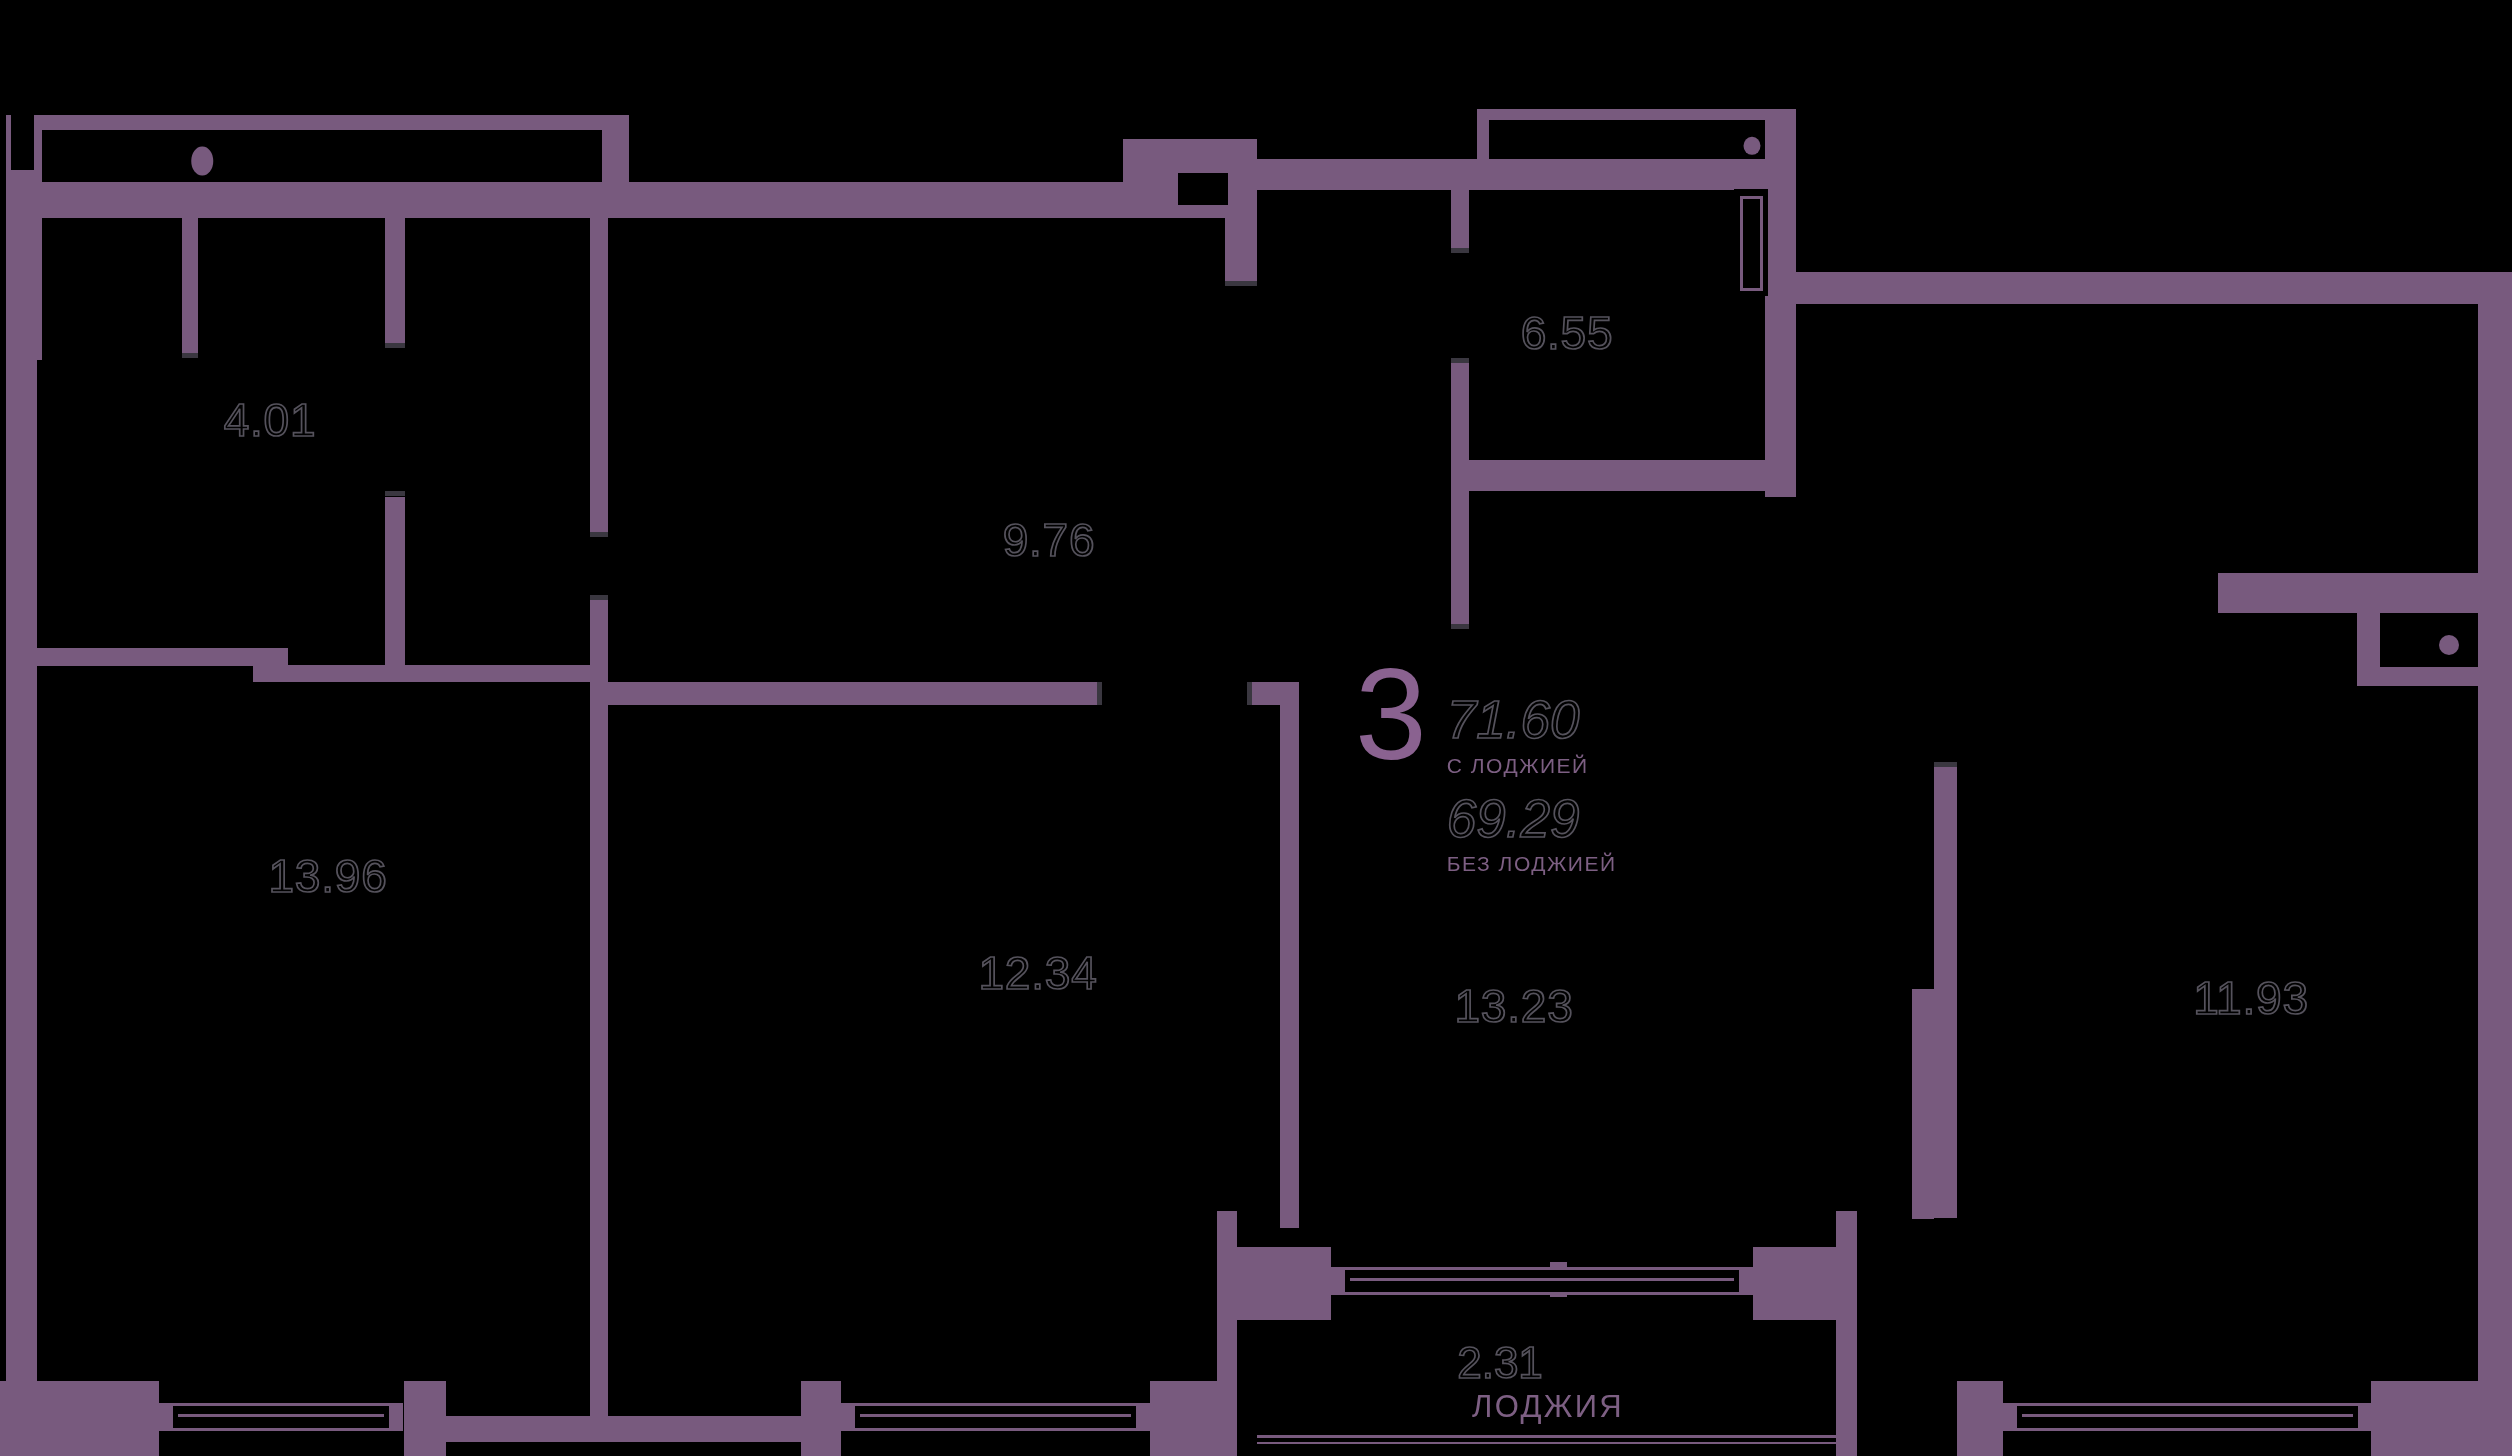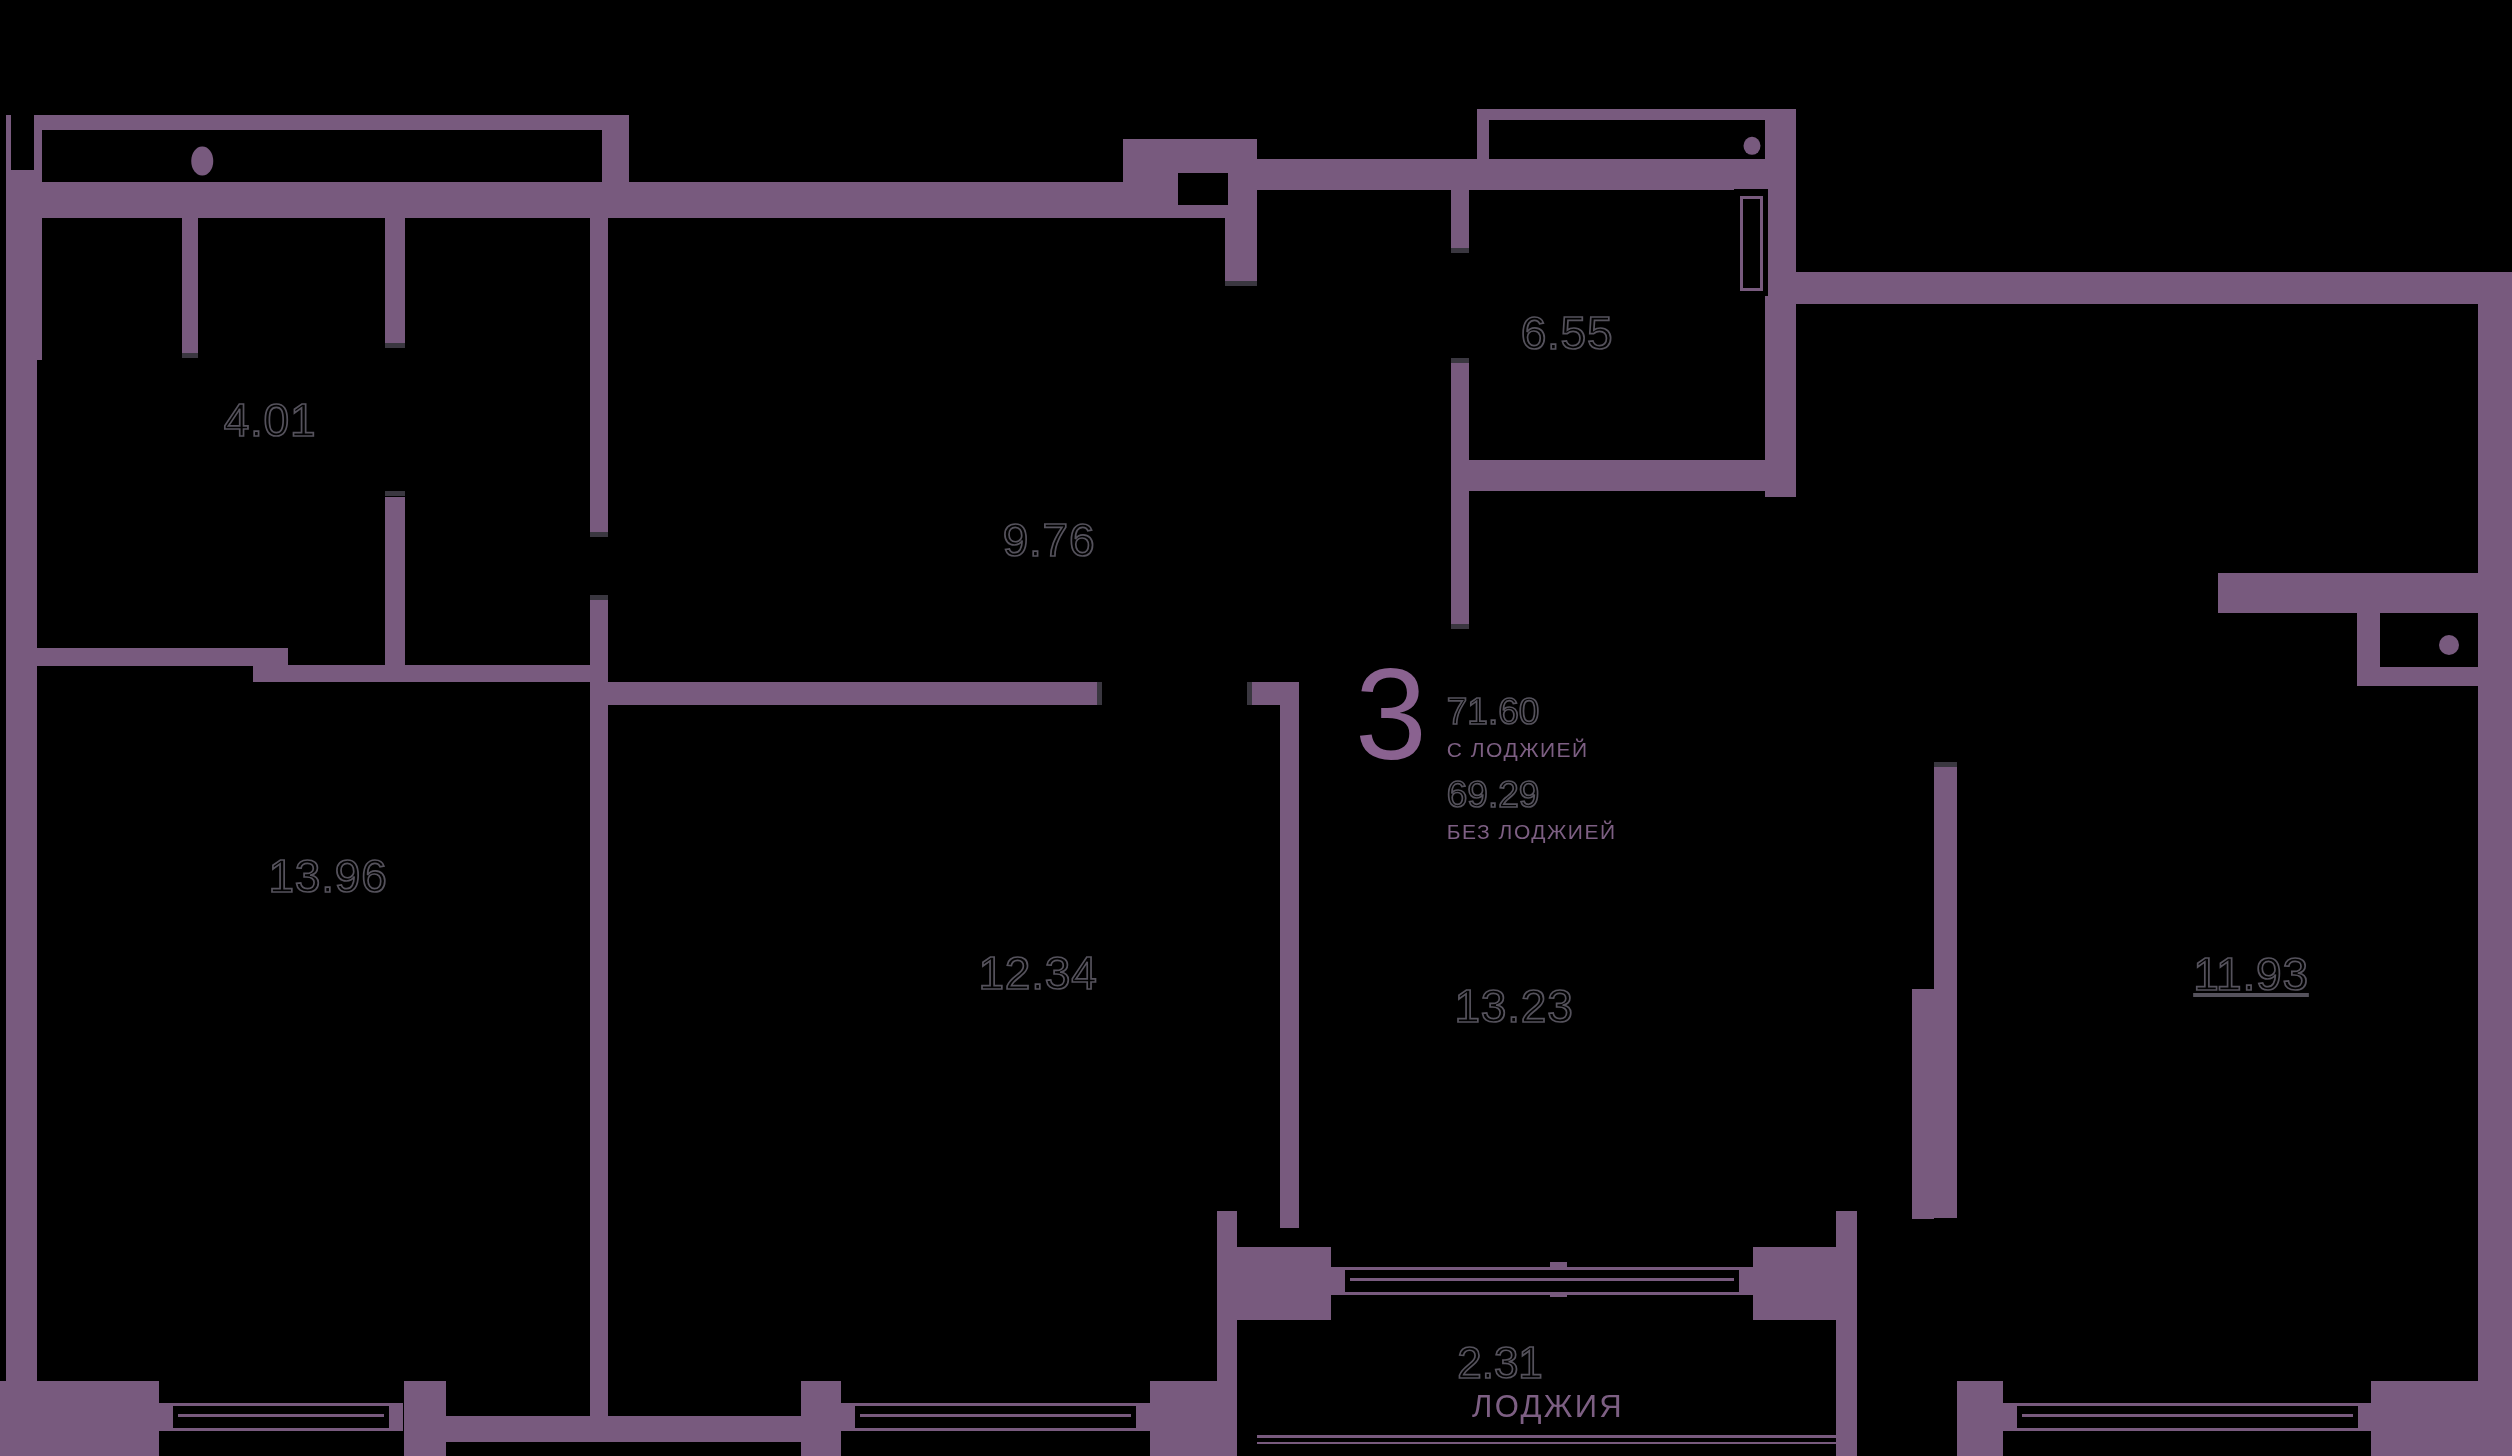--- a/index.html
+++ b/index.html
@@ -19,21 +19,21 @@
   .inset-inner{position:absolute;border:3.1px solid var(--wall);background:#000;box-sizing:border-box;}
   .room-label{position:absolute;transform:translate(-50%,-50%);font-size:46px;
               letter-spacing:0.8px;white-space:nowrap;}
   .hollow{color:transparent;-webkit-text-stroke:1.7px var(--outline);}
   @supports not (-webkit-text-stroke:1px #000){
     .hollow{color:var(--outline);-webkit-text-stroke:0;}
   }
   #info{position:absolute;left:1355px;top:653px;display:flex;gap:20px;}
   .big3{font-size:129px;line-height:.95;color:var(--big3);}
   .info-col{margin-top:40px;display:flex;flex-direction:column;}
-  .info-num{font-size:37px;line-height:1;white-space:nowrap;}
+  .info-num{font-size:53px;line-height:1;white-space:nowrap;font-style:italic;}
   .info-cap{font-size:21px;letter-spacing:1.5px;color:var(--accent);
             margin:7.7px 0 14px;white-space:nowrap;}
   .loggia-area{position:absolute;transform:translate(-50%,-50%);font-size:44px;white-space:nowrap;}
   .loggia-name{position:absolute;transform:translate(-50%,-50%);font-size:31px;
                letter-spacing:2.3px;color:var(--accent);white-space:nowrap;}
 </style>
 </head>
 <body>
 
 <div id="plan">
@@ -129,15 +129,15 @@
 
   <div class="loggia-area hollow" id="loggia-area" style="left: 1500px; top: 1363px;">2.31</div>
   <div class="loggia-name" id="loggia-name" style="left: 1548px; top: 1407px;">ЛОДЖИЯ</div>
 
 <div class="room-label hollow" style="left: 270px; top: 420px;">4.01</div>
     <div class="room-label hollow" style="left: 1567px; top: 333px;">6.55</div>
     <div class="room-label hollow" style="left: 1049px; top: 540px;">9.76</div>
     <div class="room-label hollow" style="left: 328px; top: 876px;">13.96</div>
     <div class="room-label hollow" style="left: 1038px; top: 973px; text-align: center;">12.34</div>
     <div class="room-label hollow" style="left: 1514px; top: 1006px;">13.23</div>
-    <div class="room-label hollow" style="left: 2251px; top: 974px; text-decoration: underline;">11.93</div>
+    <div class="room-label hollow" style="left: 2251px; top: 998px;">11.93</div>
   </div>
 
 
 </body></html>

